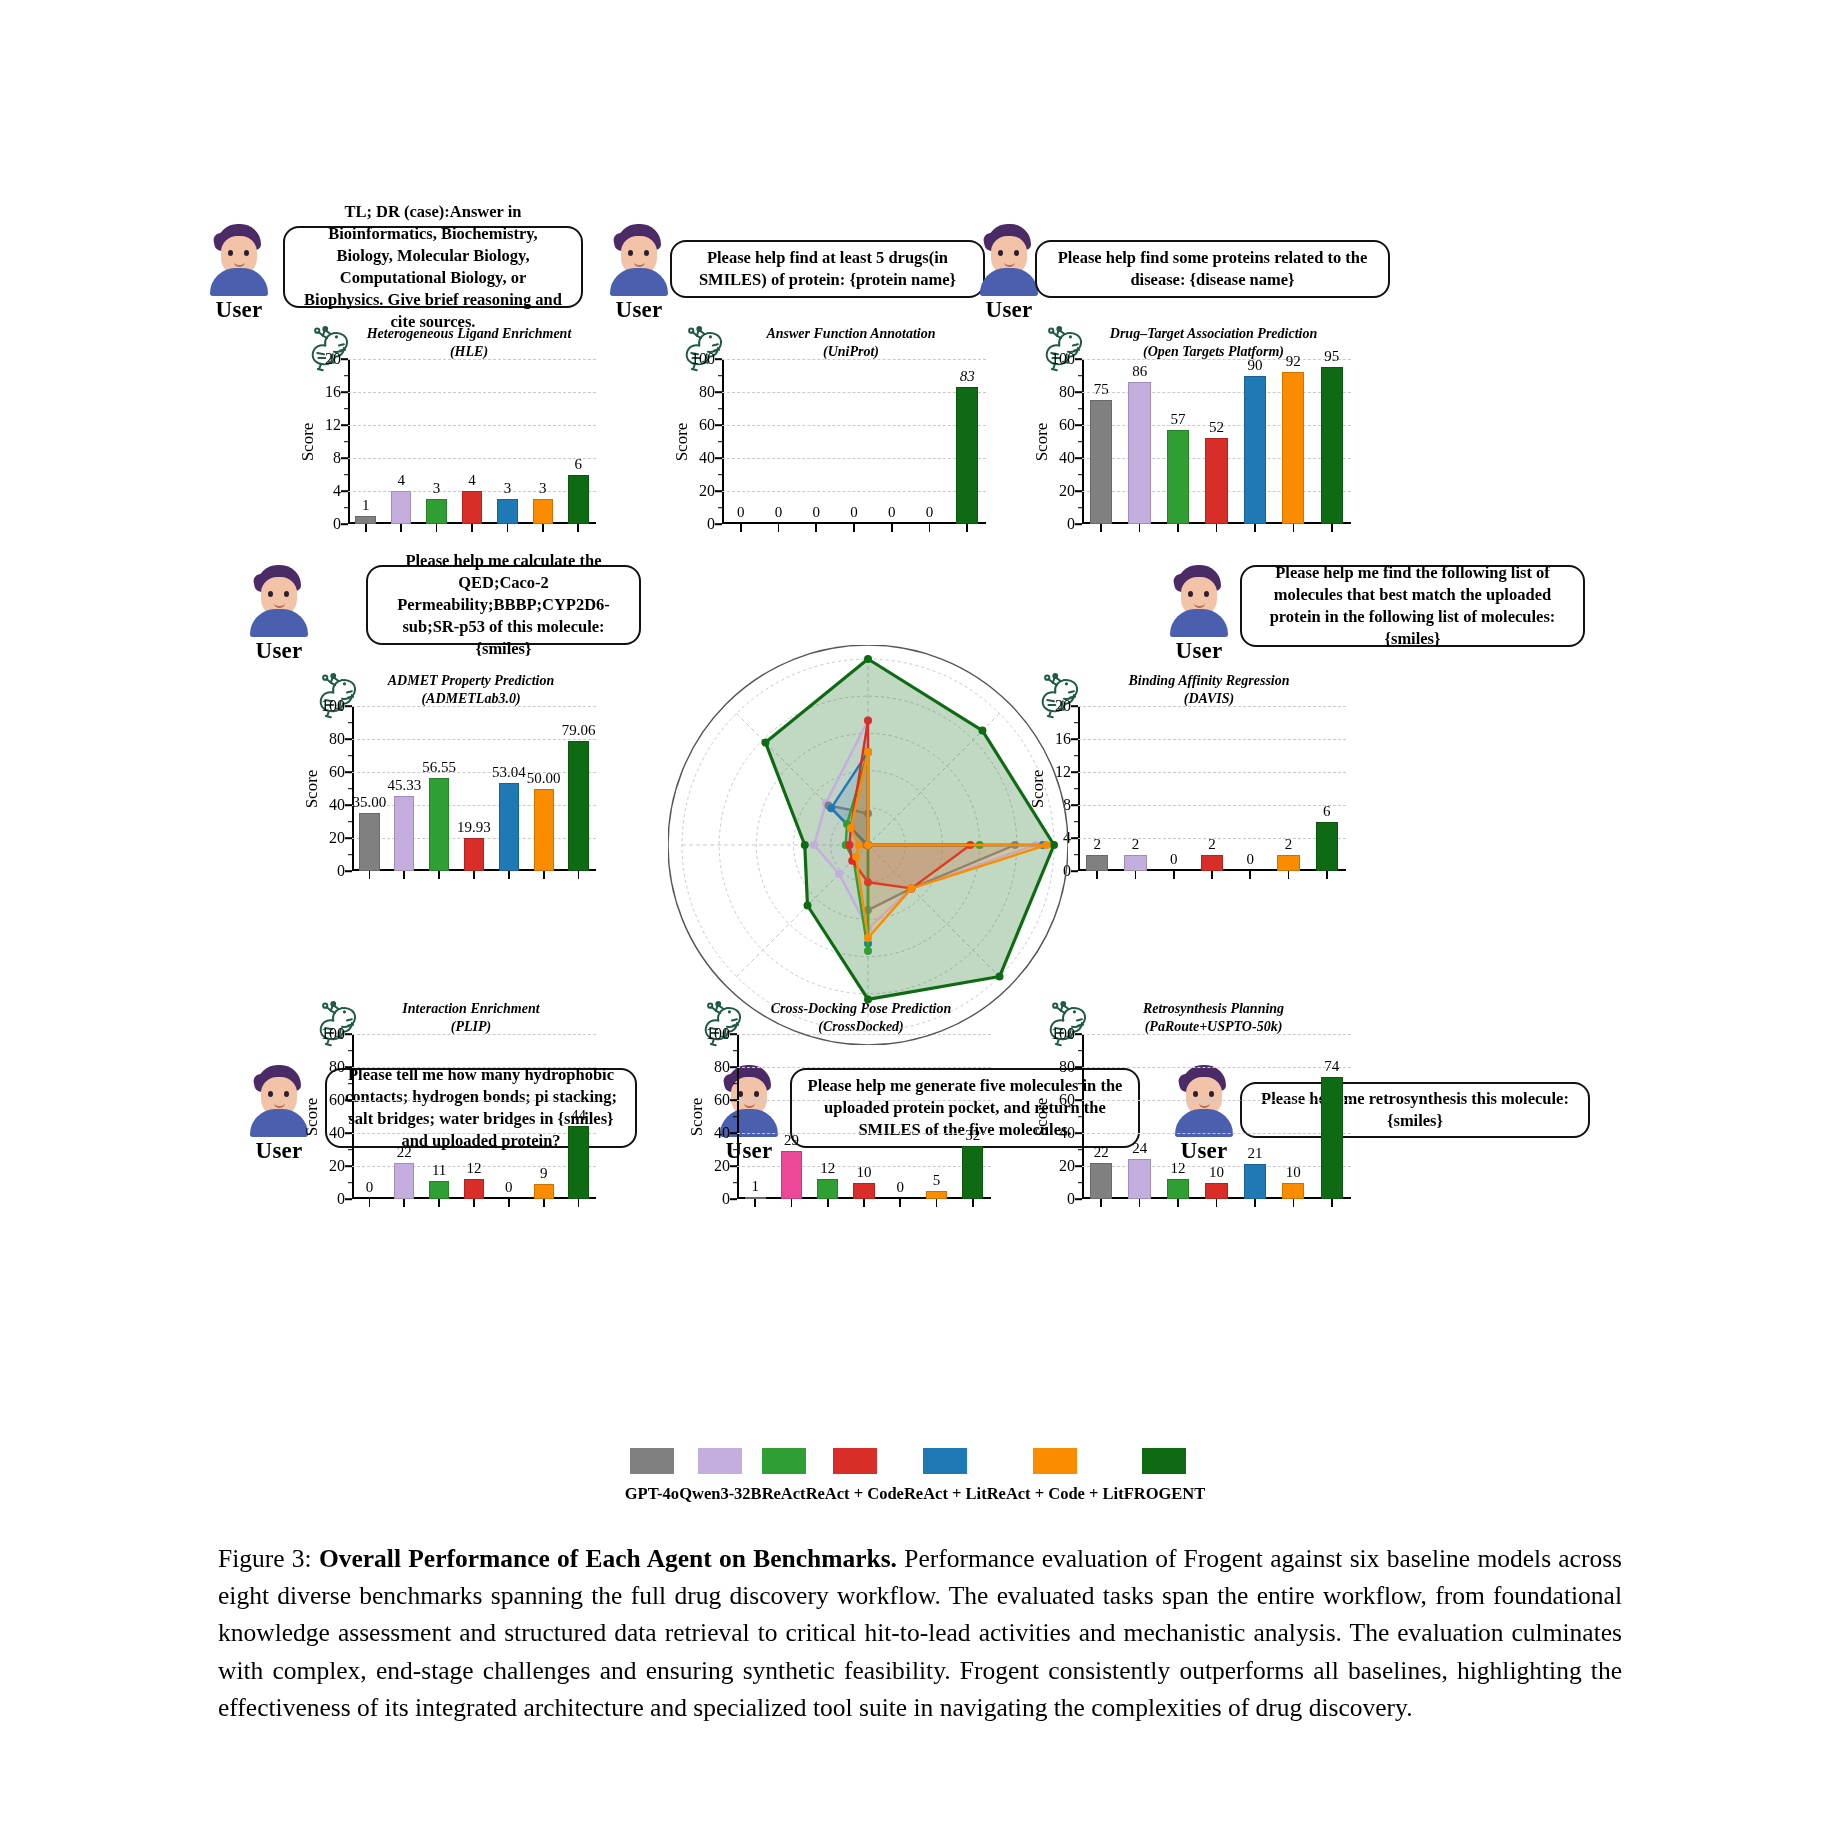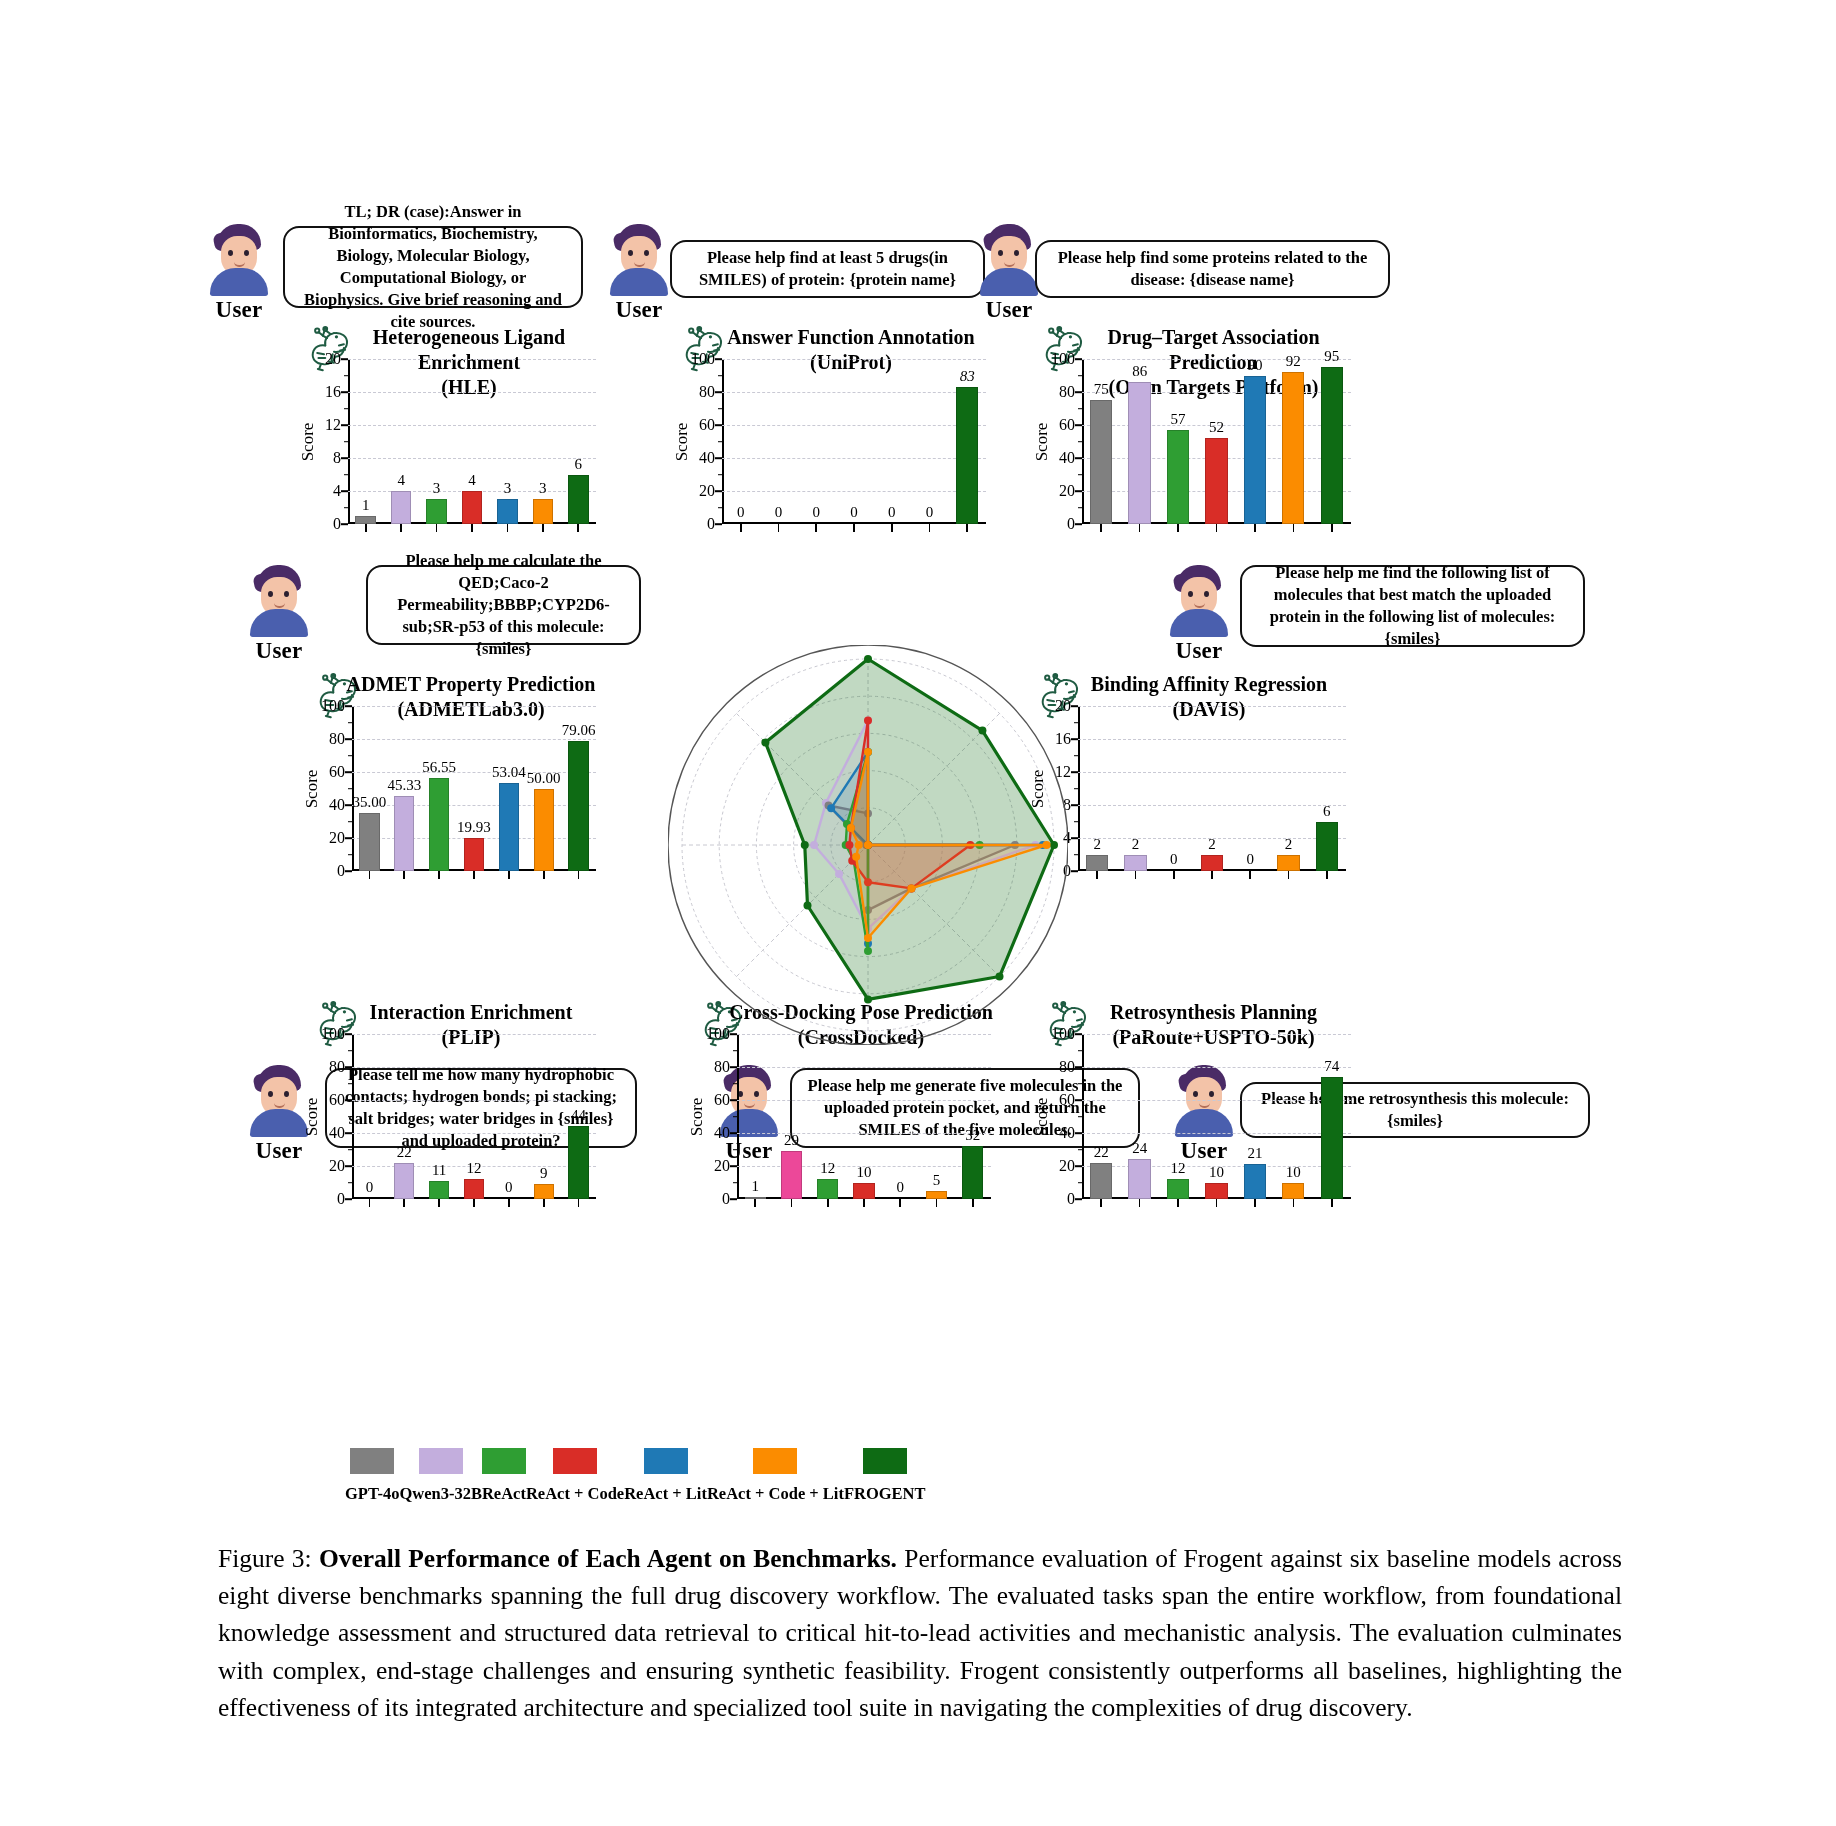--- a/index.html
+++ b/index.html
@@ -67,21 +67,21 @@
     padding:8px 14px;
   }
 
   
   .frog { position:absolute; width:62px; height:62px; }
 
   
   .chart { position:absolute; }
   .chart .title {
     position:absolute; left:0; right:0; top:0;
-    text-align:center; font-weight:bold; font-size:20px; line-height:1.25;
+    text-align:center; font-weight:bold; font-size:14px; line-height:1.25;font-style:italic;
   }
   .chart .ylabel {
     position:absolute;
     font-size:17px;
     transform:rotate(-90deg);
     transform-origin:center center;
     white-space:nowrap;
   }
   .plot { position:absolute; }
   .plot .axis-left { position:absolute; left:0; top:0; bottom:0; width:2px; background:#000; }
@@ -984,21 +984,21 @@
         <circle cx="200" cy="107" r="4" fill="#fb8c00"></circle>
         <circle cx="200" cy="200" r="4" fill="#fb8c00"></circle>
         <circle cx="378.56" cy="200" r="4" fill="#fb8c00"></circle>
         <circle cx="243.4022142292303" cy="243.40221422923028" r="4" fill="#fb8c00"></circle>
         <circle cx="200" cy="293" r="4" fill="#fb8c00"></circle>
         <circle cx="188.16303248293718" cy="211.83696751706282" r="4" fill="#fb8c00"></circle>
         <circle cx="190.7" cy="200" r="4" fill="#fb8c00"></circle>
         <circle cx="182.90215803090928" cy="182.90215803090928" r="4" fill="#fb8c00"></circle>
       </svg></div>
 
-  <div id="legend" style="left:345px; top:1448px; width:1140px; justify-content:flex-start;">
+  <div id="legend" style="left:345px; top:1448px; width:1140px; justify-content:center;">
       <div class="lg-item">
         <div class="swatch" style="background: rgb(128, 128, 128);"></div>
         <div class="lg-label">GPT-4o</div>
       </div>
       <div class="lg-item">
         <div class="swatch" style="background: rgb(195, 174, 221);"></div>
         <div class="lg-label">Qwen3-32B</div>
       </div>
       <div class="lg-item">
         <div class="swatch" style="background: rgb(47, 158, 51);"></div>

